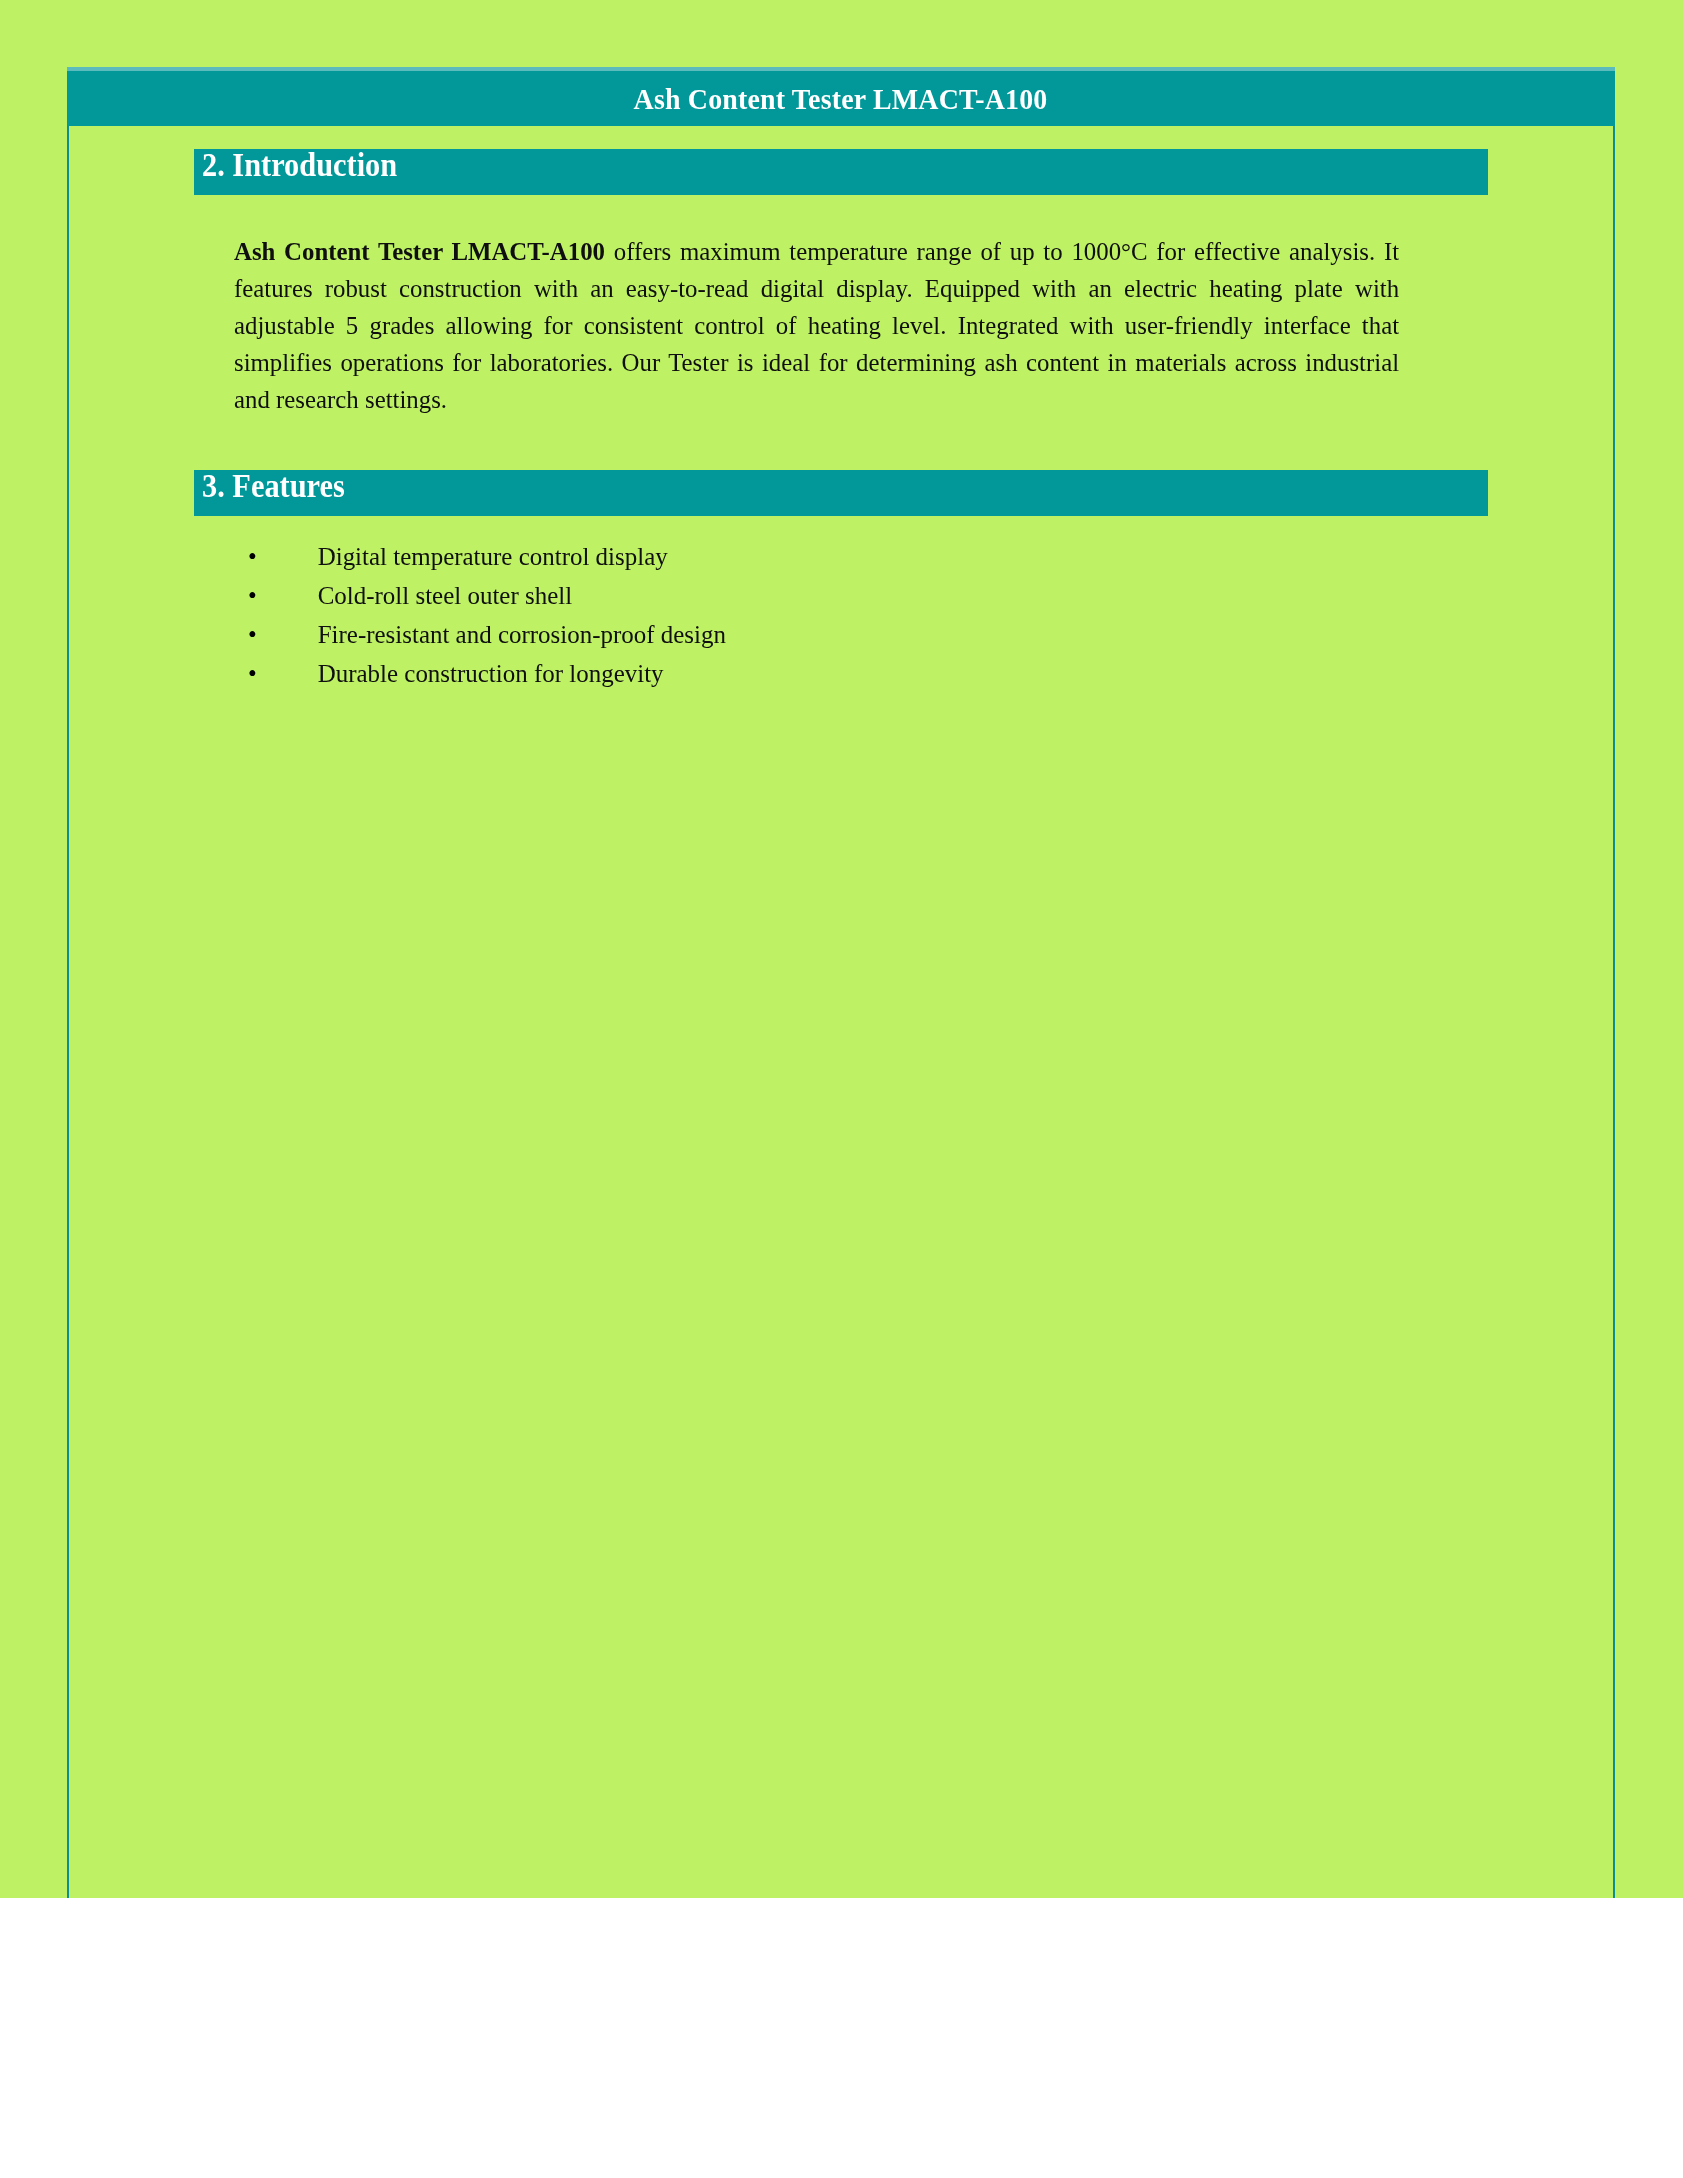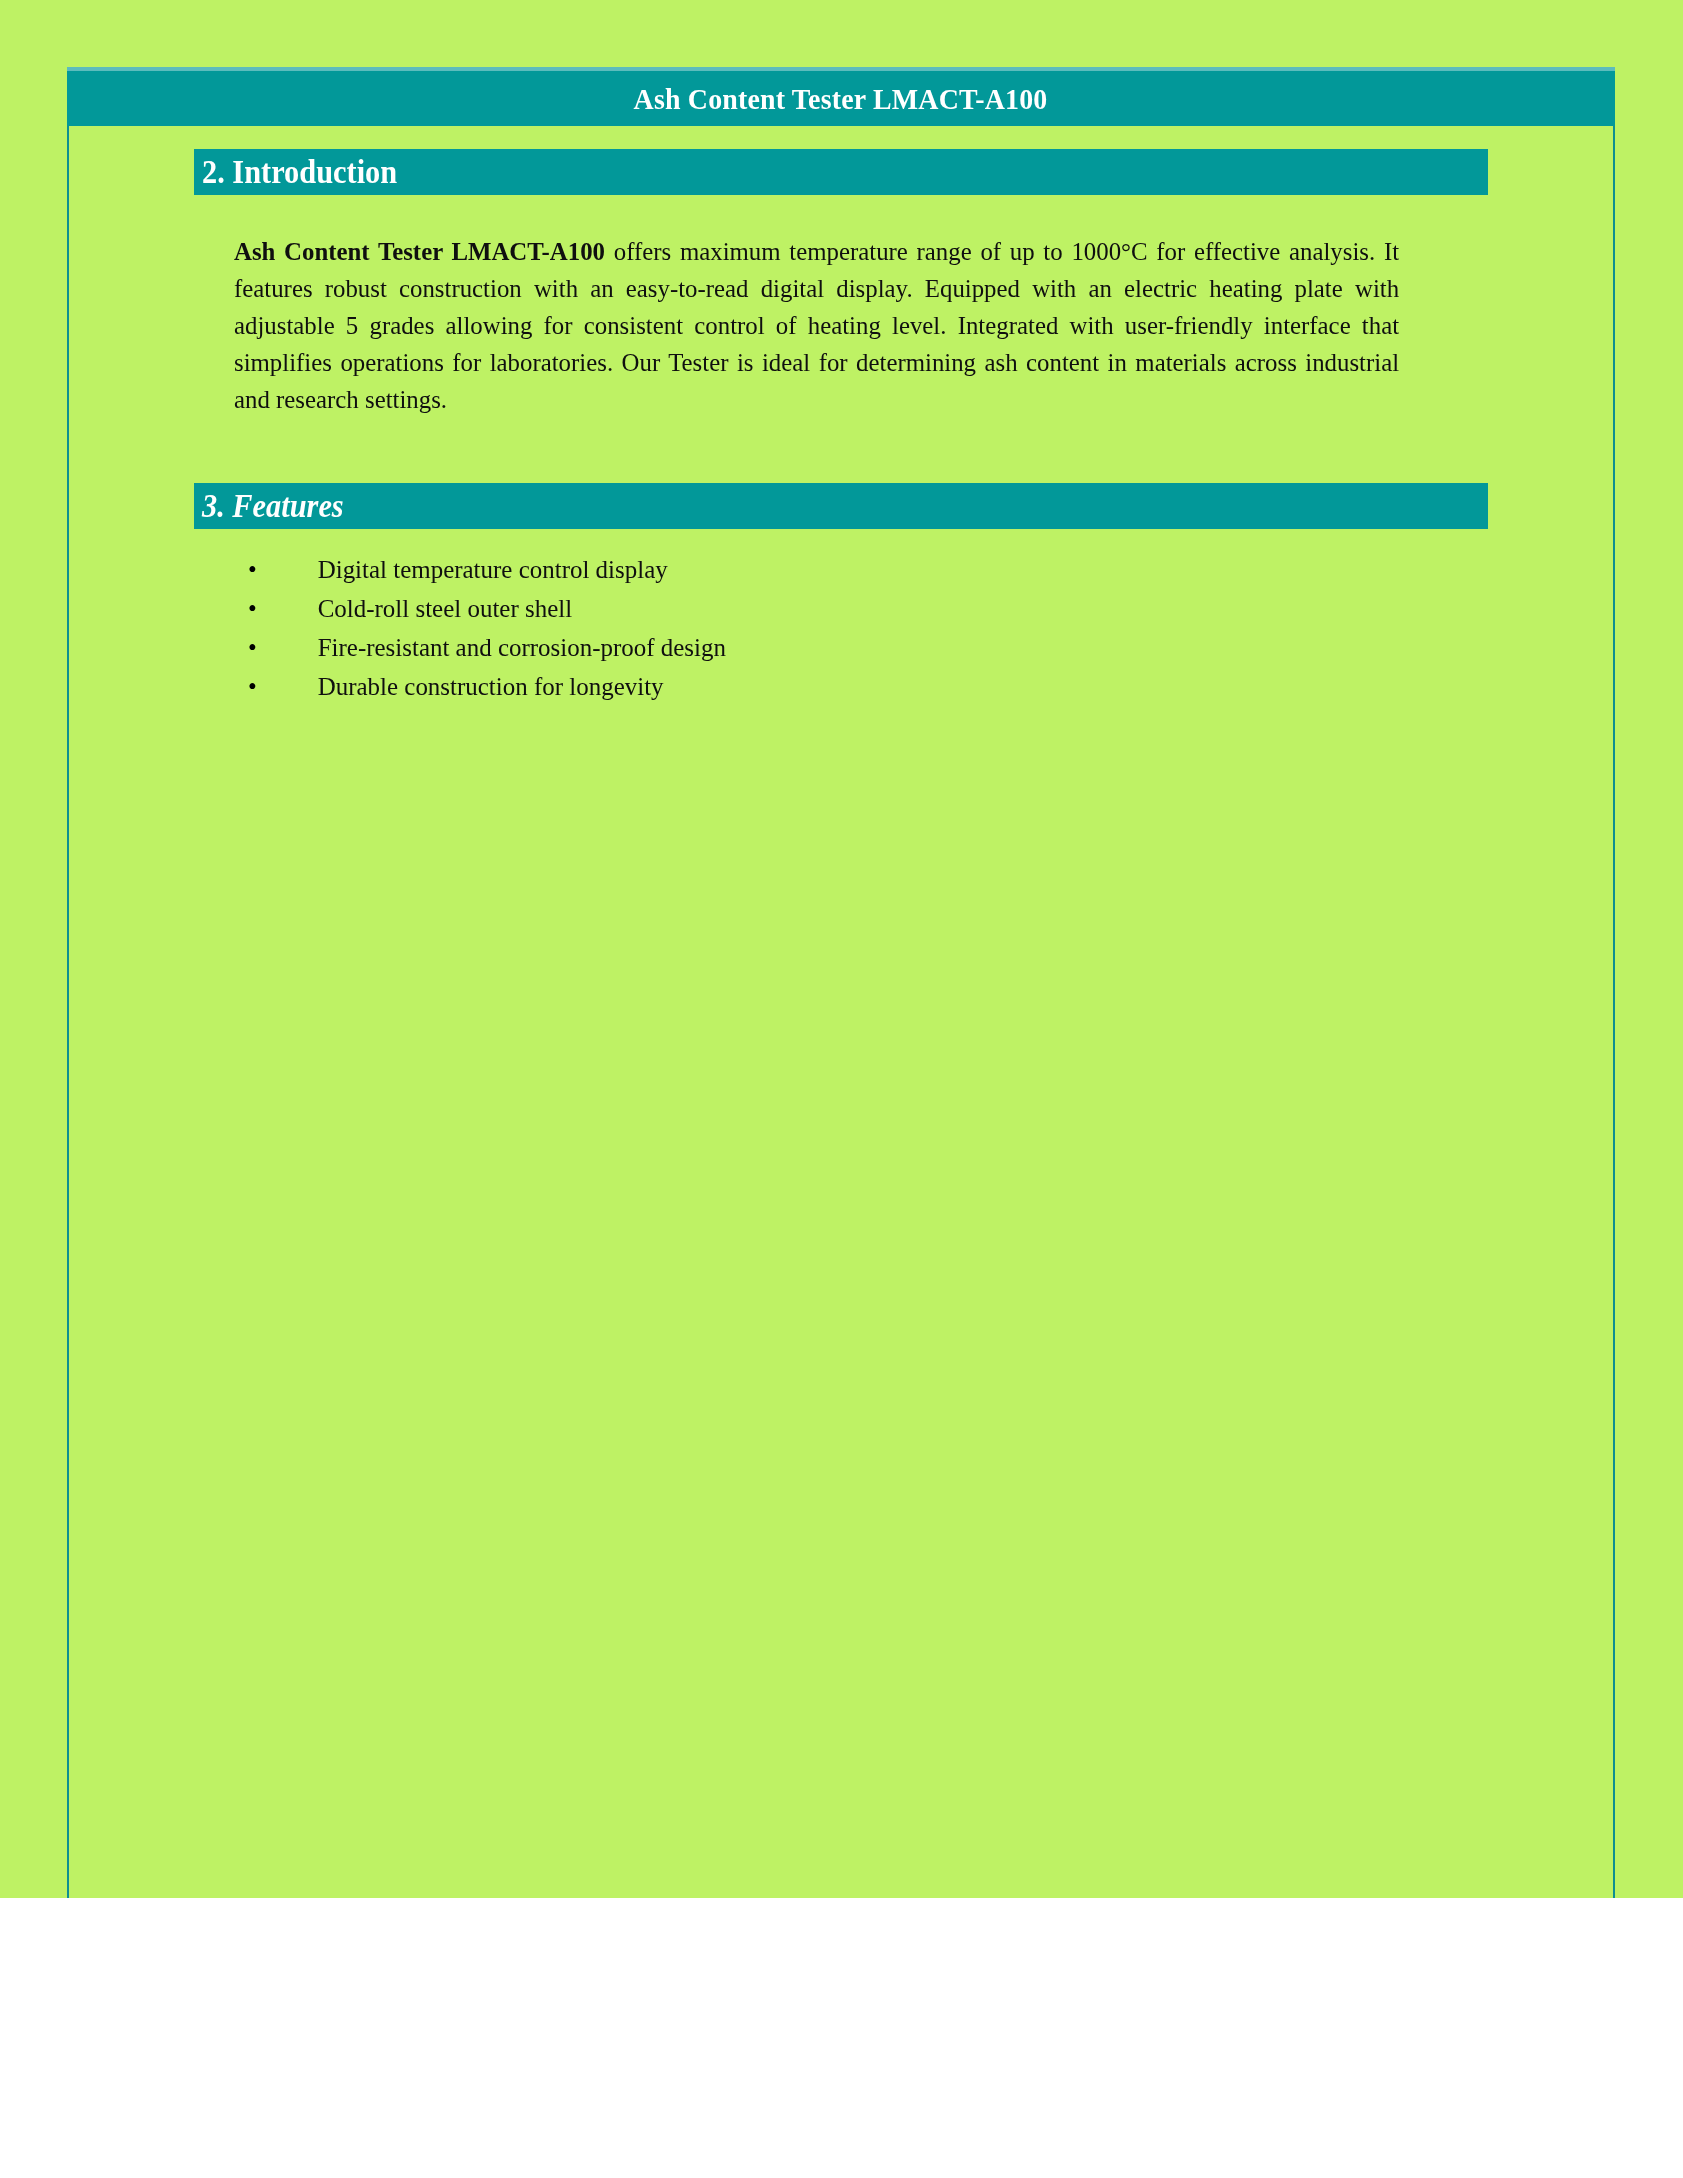--- a/index.html
+++ b/index.html
@@ -72,21 +72,20 @@
     top: 149px;
     width: 1294px;
   }
 
   
   .section-bar {
     background: #029899;
     height: 46px;
     width: 1294px;
     display: flex;
-    align-items: center;
     box-sizing: border-box;
     padding-left: 8px;
   }
   .section-bar .section-heading {
     color: #ffffff;
     font-family: "Liberation Serif", "DejaVu Serif", serif;
     font-weight: bold;
     font-size: 33px;
     line-height: 1;
     transform: scaleX(0.92);
@@ -170,21 +169,21 @@
   <div id="content">
 
     <div class="section-bar">
       <span class="section-heading">2. Introduction</span>
     </div>
 
     <div class="body-block">
       <p class="body-paragraph"><span class="lead">Ash Content Tester LMACT-A100</span><span> offers maximum temperature range of up to 1000°C for effective analysis. It features robust construction with an easy-to-read digital display. Equipped with an electric heating plate with adjustable 5 grades allowing for consistent control of heating level. Integrated with user-friendly interface that simplifies operations for laboratories. Our Tester is ideal for determining ash content in materials across industrial and research settings.</span></p>
     </div>
 
-    <div class="section-bar" style="margin-top:65px;font-style:italic;">
+    <div class="section-bar" style="margin-top:52px;">
       <span class="section-heading">3. Features</span>
     </div>
 
     <ul class="feature-list">
       <li>
         <span class="bullet-glyph">•</span>
         <span>Digital temperature control display</span>
       </li>
       <li>
         <span class="bullet-glyph">•</span>

